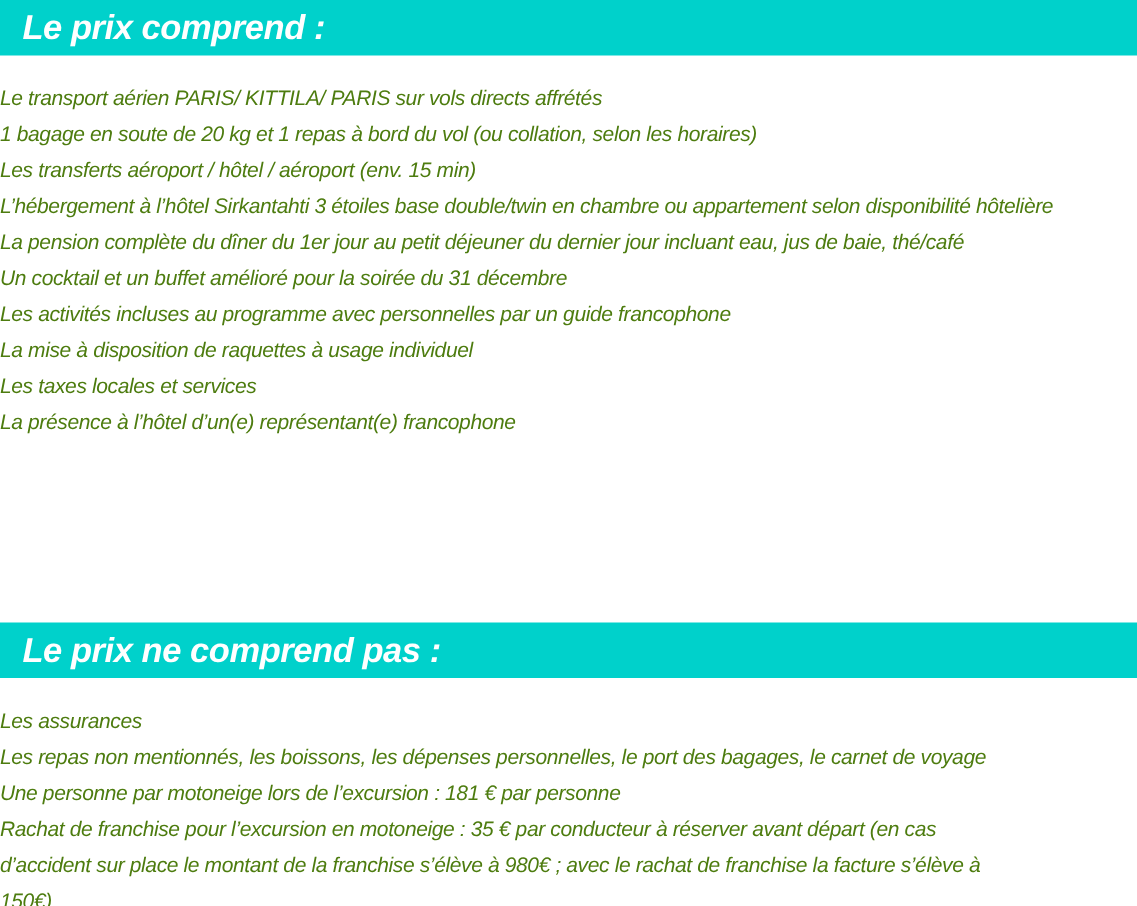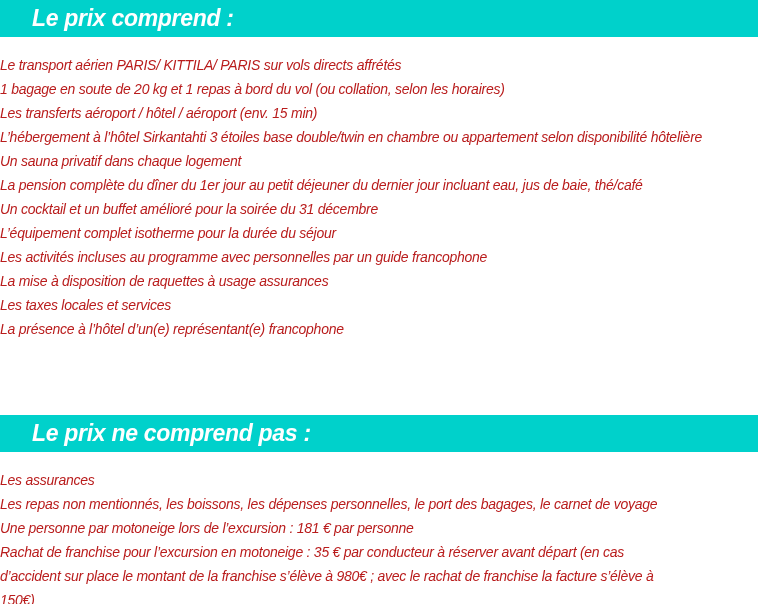--- a/index.html
+++ b/index.html
@@ -16,40 +16,40 @@
     }
     .band {
       position: absolute;
       left: 0;
       width: 758px;
       height: 37px;
       background: #00D1CB;
     }
     .band-title {
       position: absolute;
-      left: 32px;
+      left: 15px;
       top: 3px;
       color: #ffffff;
       font-style: italic;
       font-weight: bold;
       font-size: 23px;
       line-height: 30px;
       letter-spacing: -0.3px;
       white-space: nowrap;
     }
     .list {
       position: absolute;
       left: 0;
       margin: 0;
       padding: 0;
       list-style: none;
     }
     .list li {
       font-style: italic;
-      color: #b91c1c;
+      color: #4d7c0f;
       font-size: 14px;
       line-height: 24px;
       height: 24px;
       white-space: nowrap;
       letter-spacing: -0.25px;
     }
     .list li.wrap {
       white-space: normal;
       height: auto;
       width: 663px;
@@ -60,26 +60,24 @@
 
 <div class="band" style="top:0;">
   <span class="band-title">Le prix comprend :</span>
 </div>
 
 <ul class="list" style="top:53px;">
   <li>Le transport aérien PARIS/ KITTILA/ PARIS sur vols directs affrétés</li>
   <li>1 bagage en soute de 20 kg et 1 repas à bord du vol (ou collation, selon les horaires)</li>
   <li>Les transferts aéroport / hôtel / aéroport (env. 15 min)</li>
   <li>L’hébergement à l’hôtel Sirkantahti 3 étoiles base double/twin en chambre ou appartement selon disponibilité hôtelière</li>
-  <li>Un sauna privatif dans chaque logement</li>
   <li>La pension complète du dîner du 1er jour au petit déjeuner du dernier jour incluant eau, jus de baie, thé/café</li>
   <li>Un cocktail et un buffet amélioré pour la soirée du 31 décembre</li>
-  <li>L’équipement complet isotherme pour la durée du séjour</li>
   <li>Les activités incluses au programme avec personnelles par un guide francophone</li>
-  <li>La mise à disposition de raquettes à usage assurances</li>
+  <li>La mise à disposition de raquettes à usage individuel</li>
   <li>Les taxes locales et services</li>
   <li>La présence à l’hôtel d’un(e) représentant(e) francophone</li>
 </ul>
 
 <div class="band" style="top:415px;padding-left:48px;">
   <span class="band-title">Le prix ne comprend pas :</span>
 </div>
 
 <ul class="list" style="top:468px;">
   <li>Les assurances</li>

